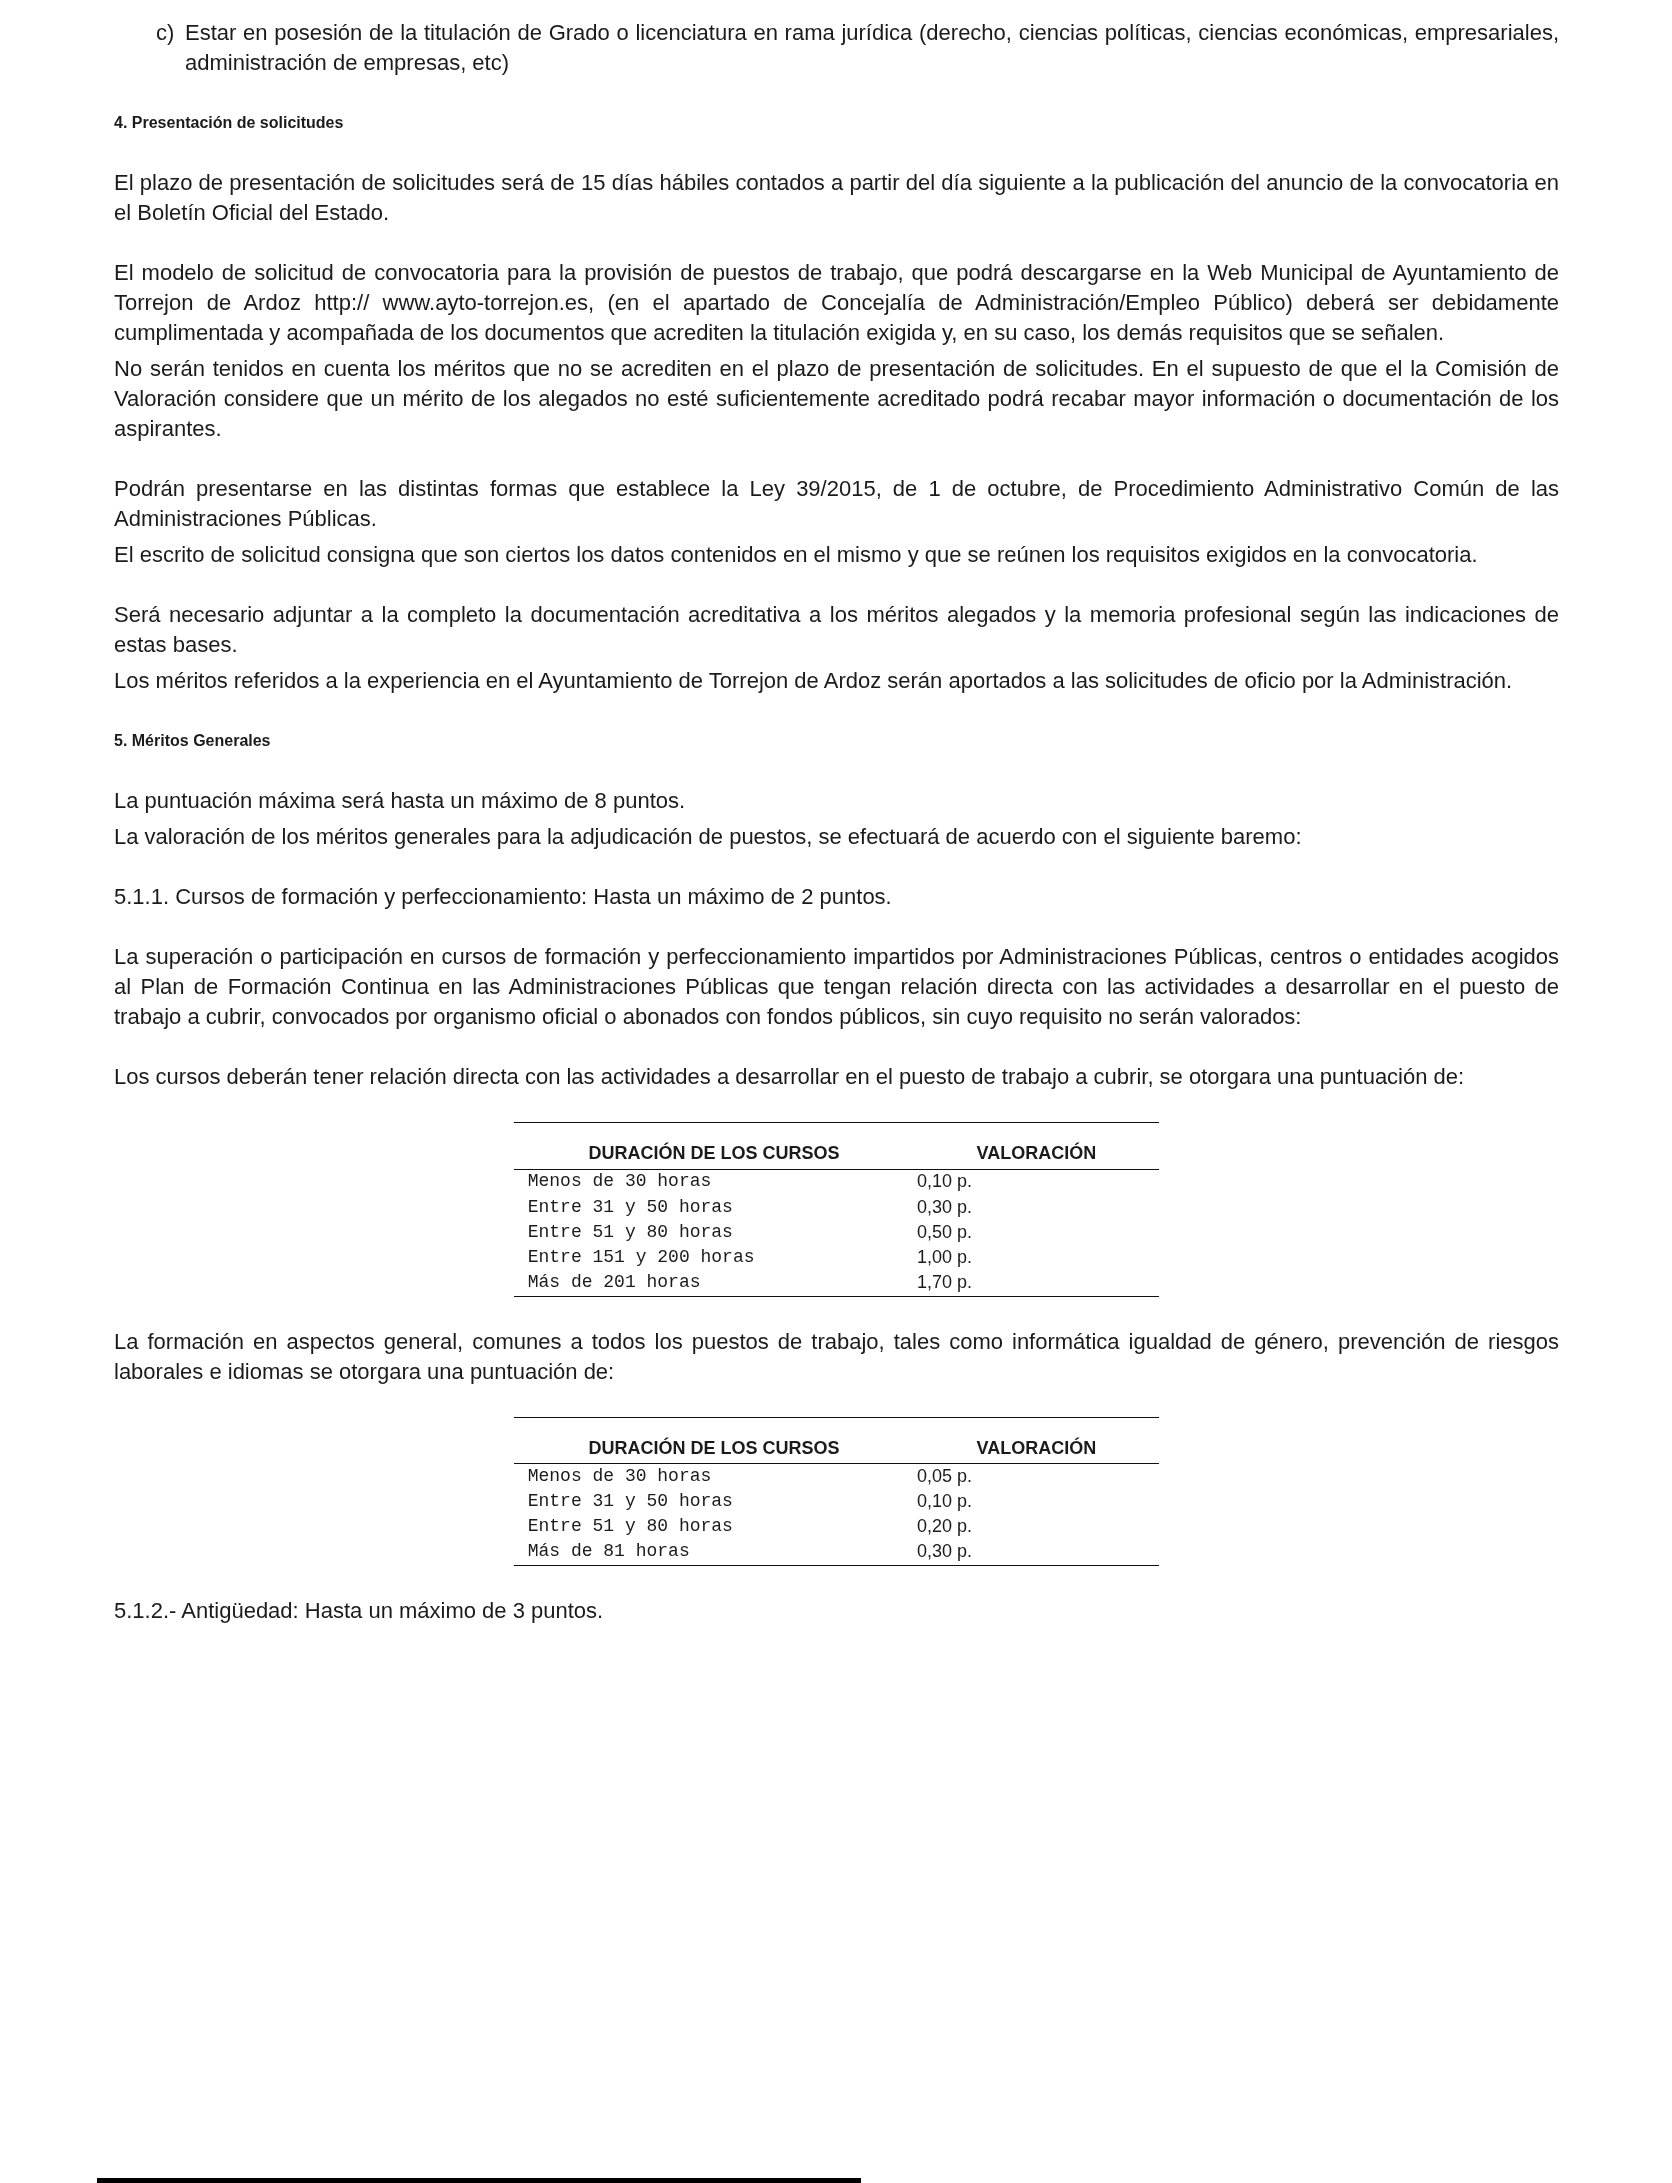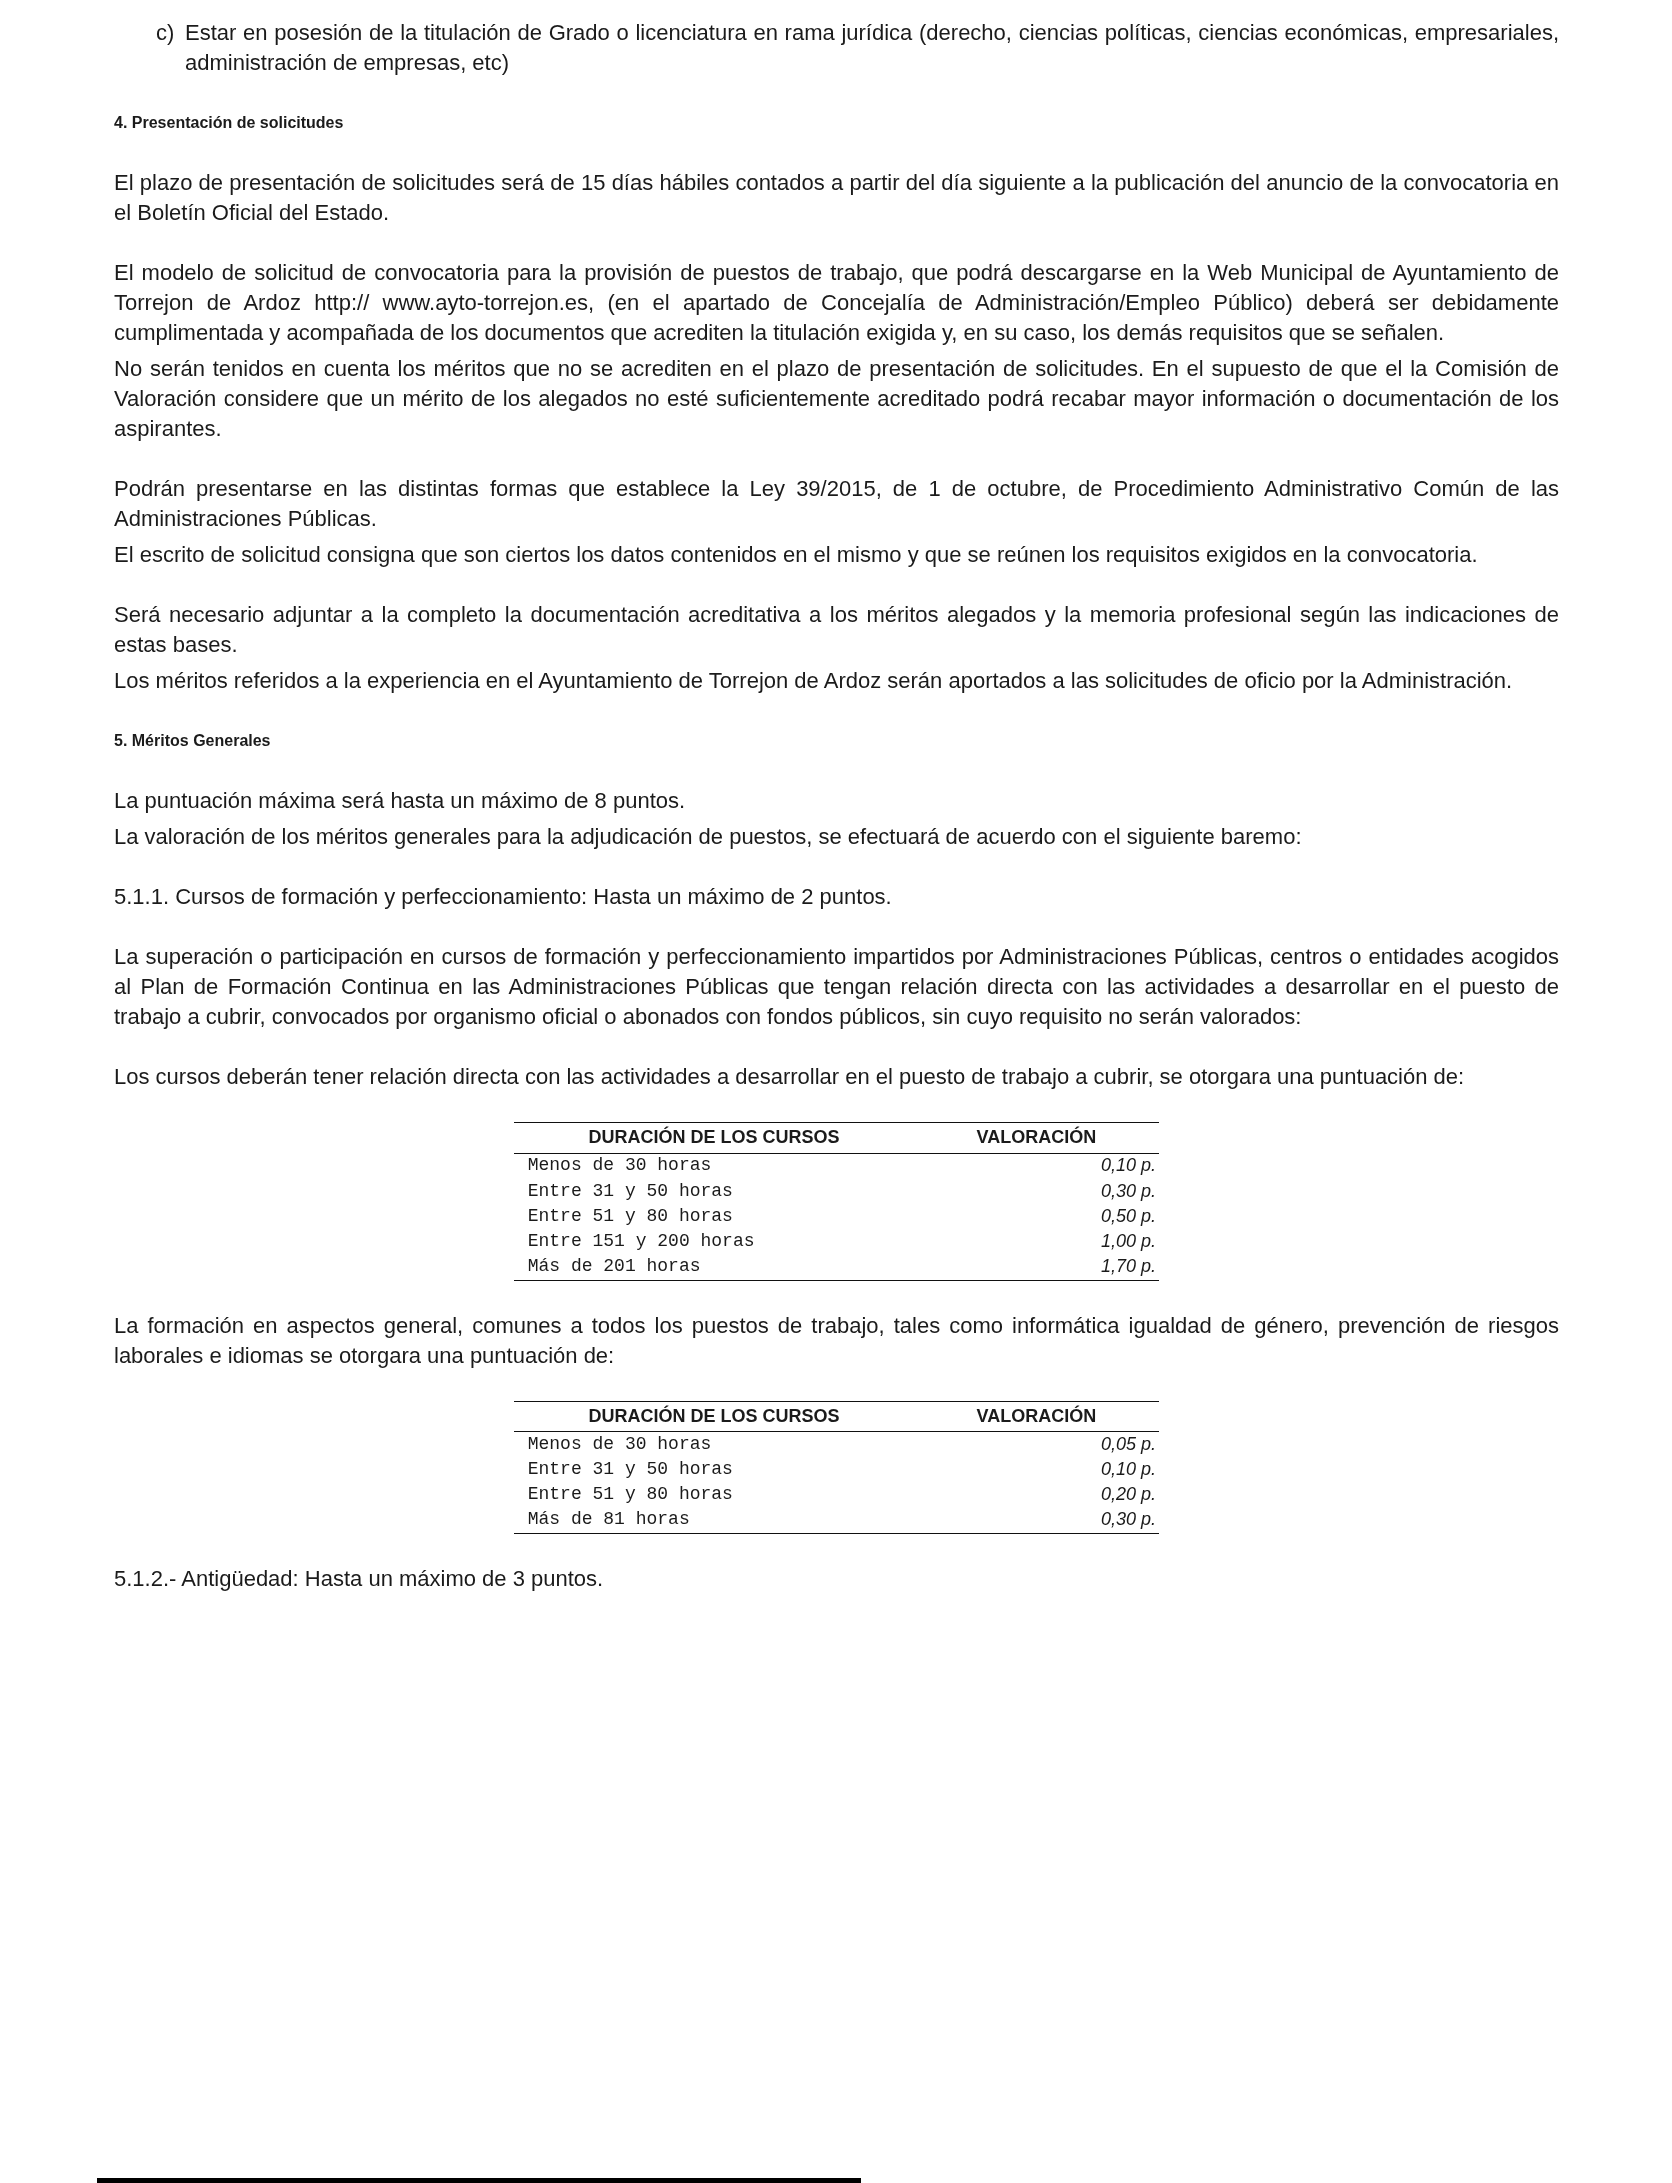--- a/index.html
+++ b/index.html
@@ -51,33 +51,32 @@
     font-size: 18px;
     line-height: 23.6px;
     color: #1b1b1b;
     border-top: 1.5px solid #111111;
     border-bottom: 1.5px solid #111111;
   }
   table.rate-table th {
     font-weight: bold;
     text-align: center;
     border-bottom: 1.5px solid #111111;
-    padding: 3px 3px 3px 3px;
+    padding: 19px 3px 3px 3px;
   }
   table.rate-table td {
     padding: 0.8px 3px;
   }
   table.rate-table td.c-dur {
     text-align: left;
     padding-left: 13.7px;
     font-family: Liberation Mono, monospace;
   }
   table.rate-table td.c-val {
-    text-align: right;
-    font-style: italic;
+    text-align: left;
   }
   .bottom-bar {
     position: absolute;
     left: 97px;
     bottom: 0;
     width: 764px;
     height: 4.6px;
     background: #000000;
   }
 </style>

